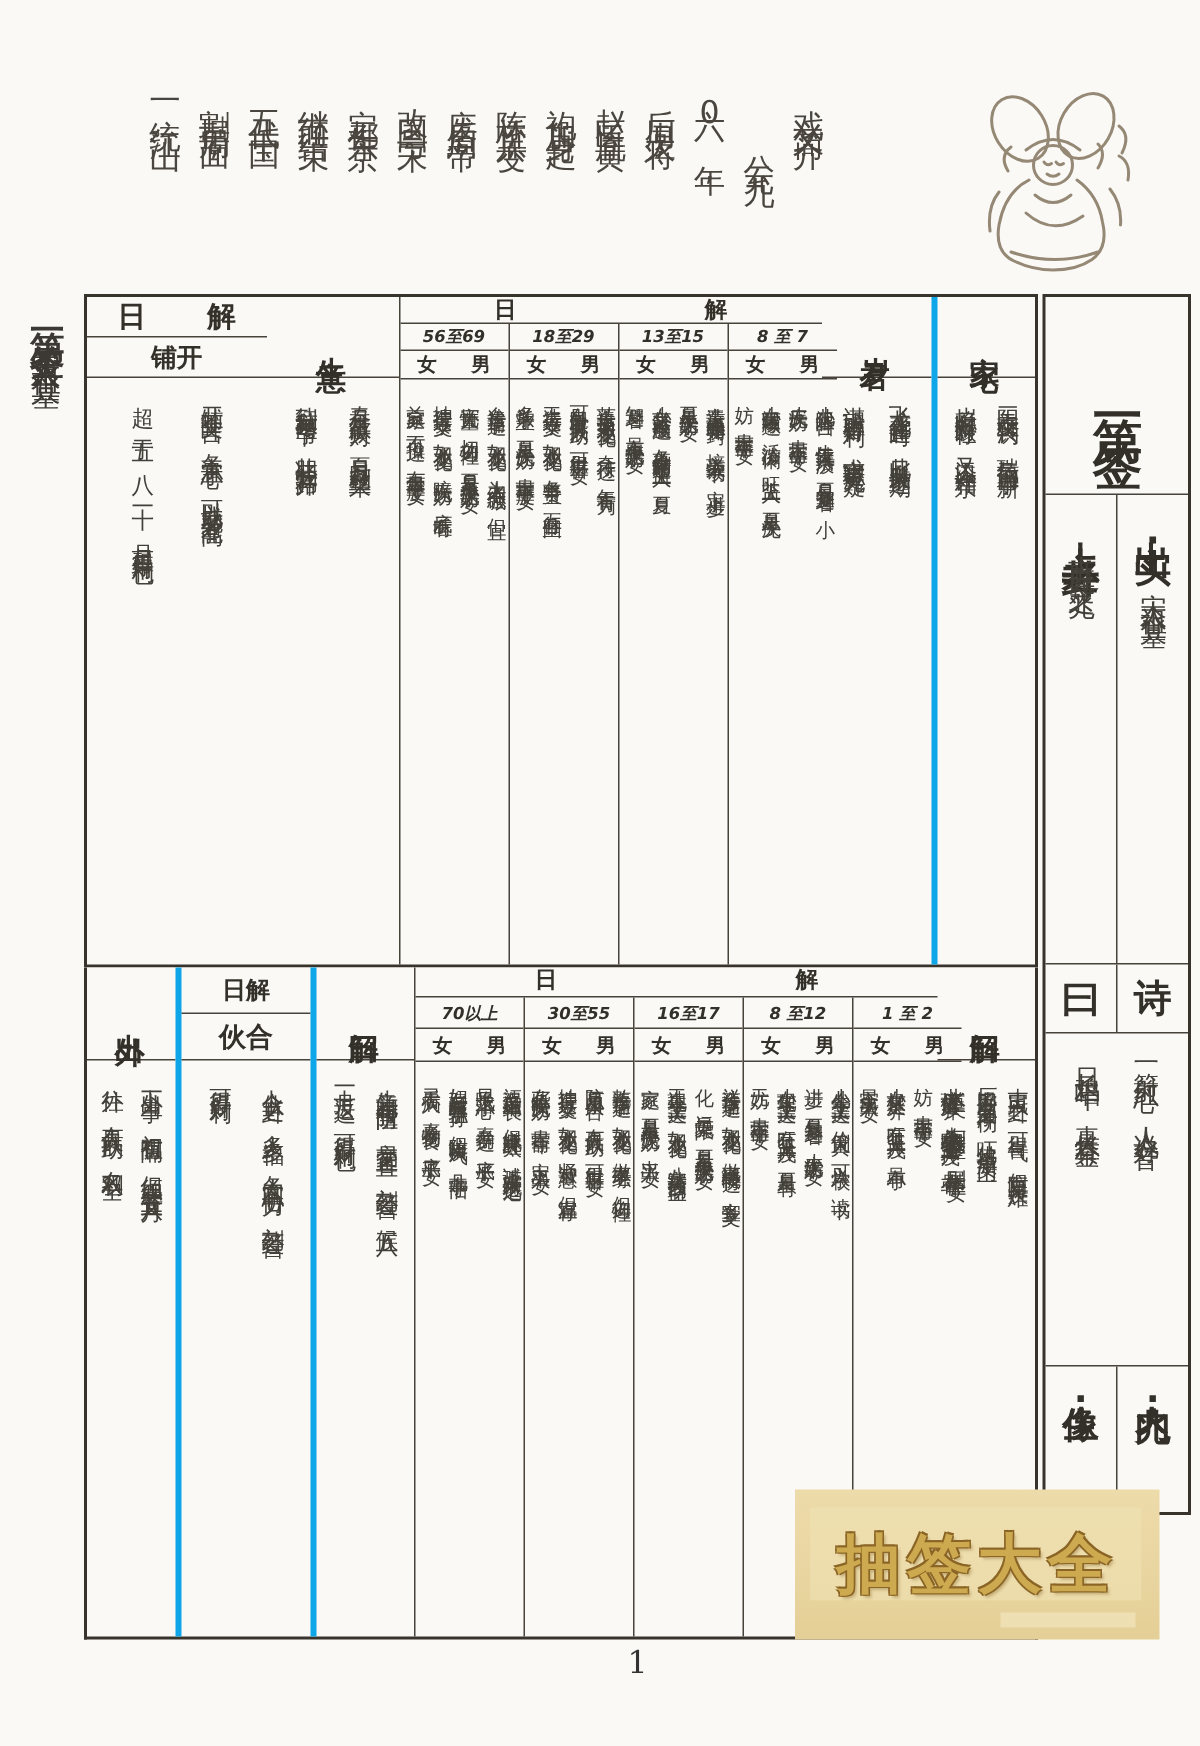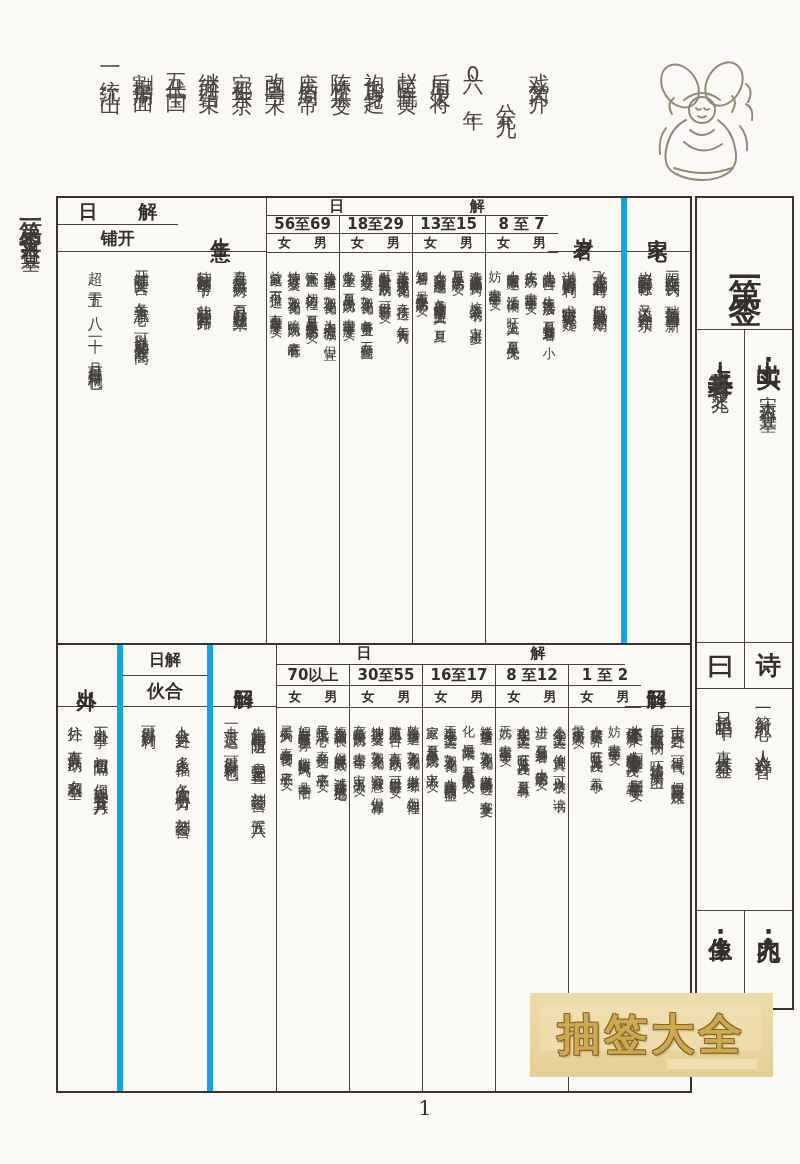--- a/index.html
+++ b/index.html
@@ -15,36 +15,36 @@
   
   #marginlab{position:absolute;top:202px;left:16px;height:320px;font-size:21px;color:#3c3833;letter-spacing:5px;}
   #marginlab .sign{font-weight:bold;font-size:23px;}
   #marginlab .ttl{margin-block-start:20px;font-size:20px;}
   
   .tbl{position:absolute;left:56px;width:636px;border:2px solid #38342c;background:#faf9f6;
        display:flex;flex-direction:row;box-sizing:border-box;}
   #t1{top:196px;height:449px;}
   #t2{top:645px;height:448px;border-top:none;}
   .col{display:flex;flex-direction:column;box-sizing:border-box;}
-  .col + .col{border-left:6px solid #0ea5e9;}
+  .col + .col{border-left:4px solid #0ea5e9;}
   .hcell{display:flex;align-items:center;justify-content:center;font-weight:bold;color:#332f29;
          border-bottom:1px solid #47423a;box-sizing:border-box;flex:none;}
   .vhead{writing-mode:vertical-rl;text-orientation:upright;display:flex;align-items:center;justify-content:center;
          font-weight:bold;color:#332f29;border-bottom:1px solid #47423a;box-sizing:border-box;letter-spacing:3px;}
   .cell{flex:1;writing-mode:vertical-rl;text-orientation:upright;display:flex;flex-direction:column;
         justify-content:space-evenly;align-items:flex-start;overflow:hidden;padding-top:7px;box-sizing:border-box;}
   .cell .vl{letter-spacing:2px;}
   .wide{font-size:15px;}
   .agegroup{display:flex;flex-direction:column;box-sizing:border-box;border-left:1px solid #47423a;}
   .g-top{display:flex;border-bottom:1px solid #47423a;box-sizing:border-box;}
   .g-top span{flex:1;text-align:center;font-weight:bold;color:#332f29;font-size:15px;line-height:1.1;}
   .g-cols{flex:1;display:flex;}
   .agecol{flex:1;display:flex;flex-direction:column;box-sizing:border-box;}
   .agecol + .agecol{border-left:1px solid #47423a;}
-  .agehead{height:18px;font-size:15px;}
+  .agehead{height:18px;font-size:11px;font-style:italic;}
   .gendhead{height:18px;display:flex;justify-content:space-around;align-items:center;font-size:13px;
             font-weight:bold;border-bottom:1px solid #47423a;color:#332f29;}
   .agecell{font-size:13px;}
   .agecell .vl{letter-spacing:1.5px;}
   
   #sidebar{position:absolute;top:196px;left:695px;width:99px;height:814px;border:2px solid #38342c;
            box-sizing:border-box;display:flex;flex-direction:column;background:#faf9f6;}
   .sb-sec{box-sizing:border-box;border-bottom:1.5px solid #47423a;display:flex;}
   .sb-sec:last-child{border-bottom:none;}
   #sb-sign{height:132px;align-items:center;justify-content:center;}
@@ -60,21 +60,21 @@
   #sb-poemhead .hcell{flex:1;border-bottom:none;font-size:25px;}
   #sb-poemhead .hcell.l{border-right:1px solid #47423a;}
   #sb-poem{height:222px;writing-mode:vertical-rl;text-orientation:upright;display:flex;flex-direction:column;
            justify-content:space-evenly;align-items:flex-start;padding-top:10px;font-size:17px;box-sizing:border-box;}
   #sb-poem .vl{letter-spacing:3px;}
   #sb-omens{flex:1;}
   #sb-omens .half{flex:1;display:flex;justify-content:center;padding-top:6px;box-sizing:border-box;}
   #sb-omens .half.l{border-right:1px solid #47423a;}
   #sb-omens .vtext{font-size:24px;font-weight:bold;letter-spacing:2px;color:#332f29;}
   
-  #watermark{position:absolute;left:530px;top:993px;width:243px;height:84px;z-index:50;
+  #watermark{position:absolute;left:530px;top:993px;width:243px;height:100px;z-index:50;
              background:linear-gradient(180deg,#eddbaa 0%,#e9d5a0 55%,#e4cf96 100%);
              display:flex;align-items:center;justify-content:center;}
   #watermark .inner{position:absolute;left:10px;top:12px;right:12px;bottom:26px;background:#f1e3b6;opacity:.55;}
   #watermark .wmtext{position:relative;font-size:43px;font-weight:bold;letter-spacing:4px;color:#cda94f;
         text-shadow:1px 1px 0 #8a6526,-1px -1px 0 #8a6526,1px -1px 0 #8a6526,-1px 1px 0 #8a6526,2px 2px 2px rgba(120,85,25,.35);}
   #watermark .faint{position:absolute;right:16px;bottom:8px;width:90px;height:10px;background:rgba(248,238,205,.5);}
   
   #pagenum{position:absolute;left:408px;top:1096px;width:34px;text-align:center;
            font-family:"DejaVu Serif","Liberation Serif",serif;font-size:21px;color:#333;}
 </style>

